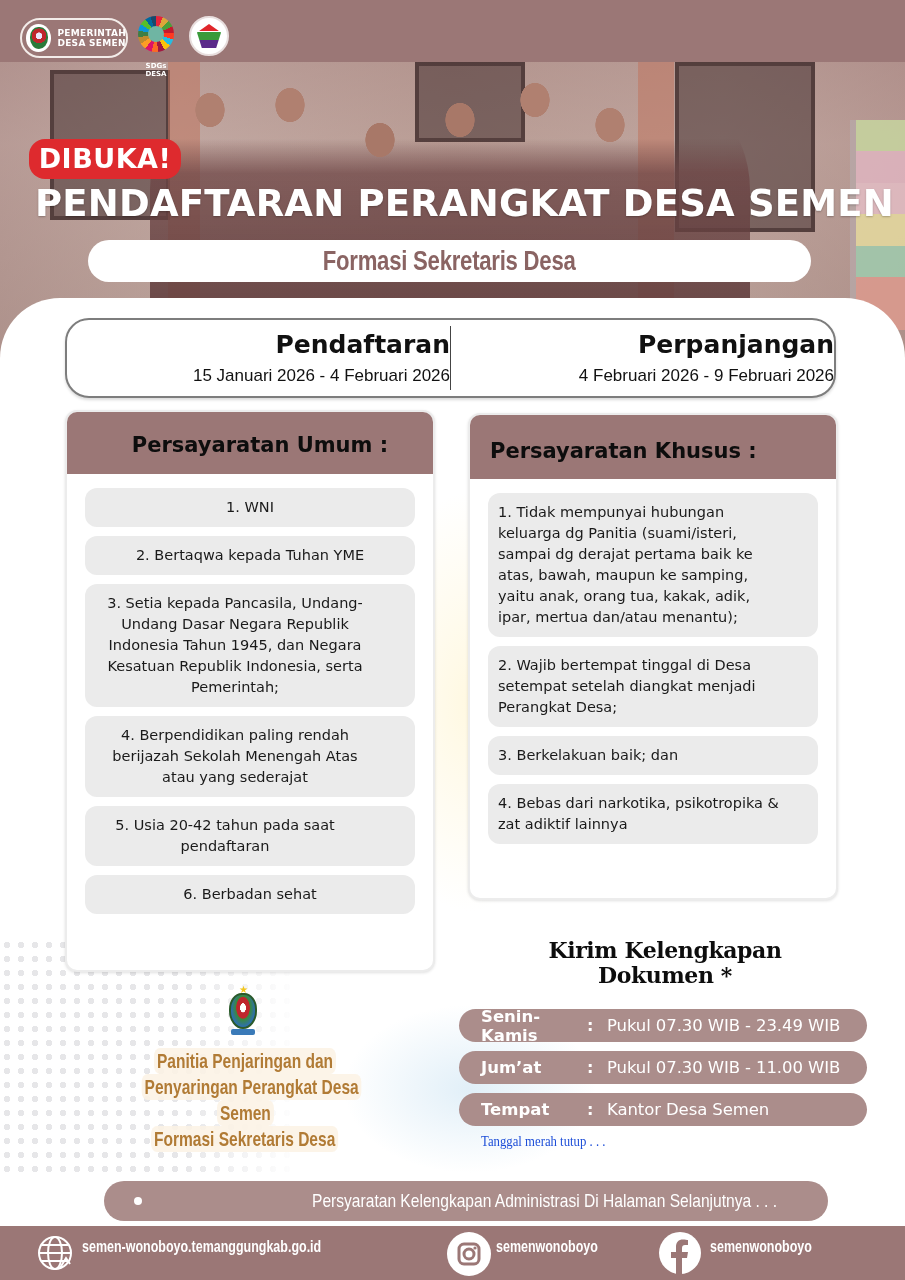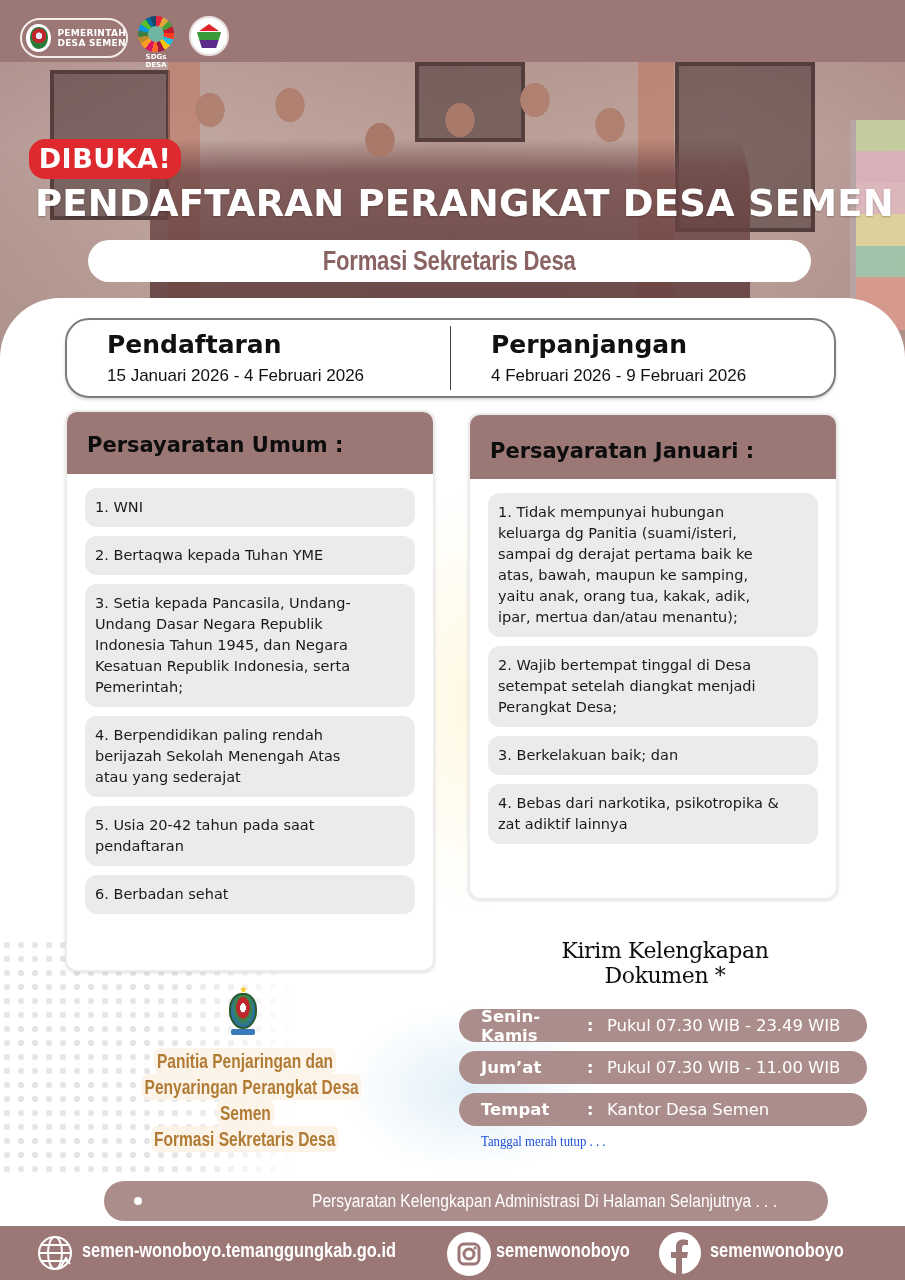--- a/index.html
+++ b/index.html
@@ -62,21 +62,21 @@
     font-weight: bold; font-size: 9px; line-height: 10px; letter-spacing: 0.3px;
   }
 
   .sdgs-logo { position: absolute; left: 135px; top: 16px; width: 42px; height: 46px; text-align: center; }
   .sdgs-ring {
     width: 36px; height: 36px; margin: 0 auto; border-radius: 50%;
     background: conic-gradient(#e5243b 0 6%, #dda63a 6% 12%, #4c9f38 12% 18%, #c5192d 18% 24%, #ff3a21 24% 30%, #26bde2 30% 36%, #fcc30b 36% 42%, #a21942 42% 48%, #fd6925 48% 54%, #dd1367 54% 60%, #fd9d24 60% 66%, #bf8b2e 66% 72%, #3f7e44 72% 78%, #0a97d9 78% 84%, #56c02b 84% 90%, #00689d 90% 95%, #19486a 95% 100%);
     display: flex; align-items: center; justify-content: center;
   }
   .sdgs-ring .hole { width: 16px; height: 16px; border-radius: 50%; background: #6fb5a3; }
-  .sdgs-label { font-size: 7px; font-weight: bold; color: #fff; margin-top: 1px; font-family: "DejaVu Sans", sans-serif; }
+  .sdgs-label { font-size: 7px; font-weight: bold; color: #fff; margin-top: 10px; font-family: "DejaVu Sans", sans-serif; }
 
   .kemendes-logo {
     position: absolute; left: 189px; top: 16px; width: 40px; height: 40px; border-radius: 50%;
     background: #fff; border: 2px solid #e8dede;
     display: flex; align-items: center; justify-content: center;
   }
   .kemendes-logo .mark {
     width: 24px; height: 24px;
     background:
       linear-gradient(180deg, #e0262b 0 30%, transparent 30%),
@@ -127,21 +127,21 @@
             mask-image: linear-gradient(90deg, #000 0%, #000 60%, transparent 100%);
   }
 
   
   .date-box {
     position: absolute; left: 65px; top: 318px; width: 771px; height: 80px;
     border: 2px solid #7d7d7d; border-radius: 24px; background: #fff;
     display: flex;
     box-shadow: 0 2px 3px rgba(0,0,0,0.15);
   }
-  .date-col { flex: 1; text-align: left; padding-top: 9px; margin-left: 40px; }
+  .date-col { flex: 1; text-align: right; padding-top: 9px; margin-left: 40px; }
   .date-divider { width: 1px; background: #444; margin: 6px 0; }
   .date-title { font-family: "DejaVu Sans", sans-serif; font-weight: bold; font-size: 25px; line-height: 32px; color: #111; }
   .date-range { font-family: Liberation Sans, sans-serif; font-size: 17px; line-height: 26px; color: #111; margin-top: 2px; }
 
   
   .req-card {
     position: absolute; background: #fff;
     border: 2px solid #ececec; border-radius: 12px;
     box-shadow: 0 1px 3px rgba(0,0,0,0.12);
     overflow: hidden;
@@ -151,21 +151,21 @@
     padding-left: 20px;
     font-family: "DejaVu Sans", sans-serif; font-weight: bold;
     font-size: 21px; line-height: 66px; color: #0d0d0d;
   }
   .req-card ul { list-style: none; padding: 14px 18px 0 18px; }
   .req-card li {
     background: #ebebeb; border-radius: 12px;
     padding: 9px 10px 9px 10px; margin-bottom: 9px;
     font-family: "DejaVu Sans", sans-serif; font-size: 14.5px; line-height: 21px; color: #1a1a1a;
   }
-  .card-umum { left: 65px; top: 410px; width: 370px; height: 562px; }
+  .card-umum { left: 65px; top: 410px; width: 370px; height: 562px; text-align: center; }
   .card-khusus { left: 468px; top: 413px; width: 370px; height: 487px; }
 
   
   .panitia-emblem {
     position: absolute; left: 227px; top: 985px; width: 32px; height: 52px;
   }
   .panitia-emblem .star { position: absolute; left: 12px; top: 0; color: #f3c61c; font-size: 10px; line-height: 10px; }
   .panitia-emblem .shield {
     position: absolute; left: 2px; top: 8px; width: 28px; height: 36px;
     border-radius: 45% 45% 50% 50%;
@@ -178,21 +178,21 @@
     position: absolute; left: 100px; top: 1048px; width: 290px; text-align: center;
     font-family: "Liberation Sans Narrow", "Liberation Sans", sans-serif; font-weight: bold;
     color: #b17b35; font-size: 21px; line-height: 26px;
   }
   .panitia-text div { display: inline-block; transform: scaleX(0.86); background: rgba(252,242,228,0.85); padding: 0 4px; border-radius: 8px; white-space: nowrap; }
   .panitia-text .line { display: block; background: none; }
 
   
   .kirim-title {
     position: absolute; left: 500px; top: 938px; width: 330px; text-align: center;
-    font-family: "DejaVu Serif", serif; font-weight: normal;
+    font-family: "DejaVu Serif", serif; font-weight: bold;
     font-size: 22px; line-height: 25px; color: #0d0d0d; letter-spacing: -0.4px;
   }
   .sched-row {
     position: absolute; left: 459px; width: 408px; height: 33px;
     background: #ab8d8b; border-radius: 17px;
     display: flex; align-items: center;
     font-family: "DejaVu Sans", sans-serif; color: #fff;
   }
   .sched-row .lbl { width: 128px; padding-left: 22px; font-weight: bold; font-size: 16.5px; }
   .sched-row .colon { width: 20px; font-weight: bold; font-size: 16px; }
@@ -216,21 +216,21 @@
   }
   .next-page-bar .bullet { position: absolute; left: 30px; top: 16px; width: 8px; height: 8px; border-radius: 50%; background: #fff; }
   .next-page-bar .txt { position: absolute; left: 0; width: 724px; text-align: right; }
   .next-page-bar .txt span { display: inline-block; transform: scaleX(0.82); }
 
   .footer {
     position: absolute; left: 0; top: 1226px; width: 905px; height: 54px;
     background: #9b7776;
     display: flex; align-items: center;
     font-family: "Liberation Sans Narrow", "Liberation Sans", sans-serif; font-weight: bold;
-    color: #fff; font-size: 21px;
+    color: #fff; font-size: 16px;
   }
   .footer .ic {
     width: 38px; height: 38px; display: inline-flex; align-items: center; justify-content: center; flex-shrink: 0;
   }
   .footer .txt { display: inline-block; transform: scaleX(0.78); transform-origin: left; white-space: nowrap; }
   .footer .globe { position: absolute; left: 36px; top: 8px; }
   .footer .web-text { position: absolute; left: 82px; top: 12px; }
   .footer .ig { position: absolute; left: 447px; top: 6px; width: 44px; height: 44px; border-radius: 50%; background: #fff; }
   .footer .ig-text { position: absolute; left: 496px; top: 12px; }
   .footer .fb { position: absolute; left: 659px; top: 6px; width: 42px; height: 42px; border-radius: 50%; background: #fff; }
@@ -297,21 +297,21 @@
     <li>1. WNI</li>
     <li>2. Bertaqwa kepada Tuhan YME</li>
     <li style="padding-right:40px;">3. Setia kepada Pancasila, Undang-Undang Dasar Negara Republik Indonesia Tahun 1945, dan Negara Kesatuan Republik Indonesia, serta Pemerintah;</li>
     <li style="padding-right:40px;">4. Berpendidikan paling rendah berijazah Sekolah Menengah Atas atau yang sederajat</li>
     <li style="padding-right:60px;">5. Usia 20-42 tahun pada saat pendaftaran</li>
     <li>6. Berbadan sehat</li>
   </ul>
 </div>
 
 <div class="req-card card-khusus">
-  <div class="head" style="height:64px;line-height:72px;">Persayaratan Januari :</div>
+  <div class="head" style="height:64px;line-height:72px;">Persayaratan Khusus :</div>
   <ul>
     <li style="padding-right:50px;">1. Tidak mempunyai hubungan keluarga dg Panitia (suami/isteri, sampai dg derajat pertama baik ke atas, bawah, maupun ke samping, yaitu anak, orang tua, kakak, adik, ipar, mertua dan/atau menantu);</li>
     <li style="padding-right:50px;">2. Wajib bertempat tinggal di Desa setempat setelah diangkat menjadi Perangkat Desa;</li>
     <li>3. Berkelakuan baik; dan</li>
     <li style="padding-right:14px;">4. Bebas dari narkotika, psikotropika &amp; zat adiktif lainnya</li>
   </ul>
 </div>
 
 <div class="panitia-emblem">
   <div class="star">★</div>

